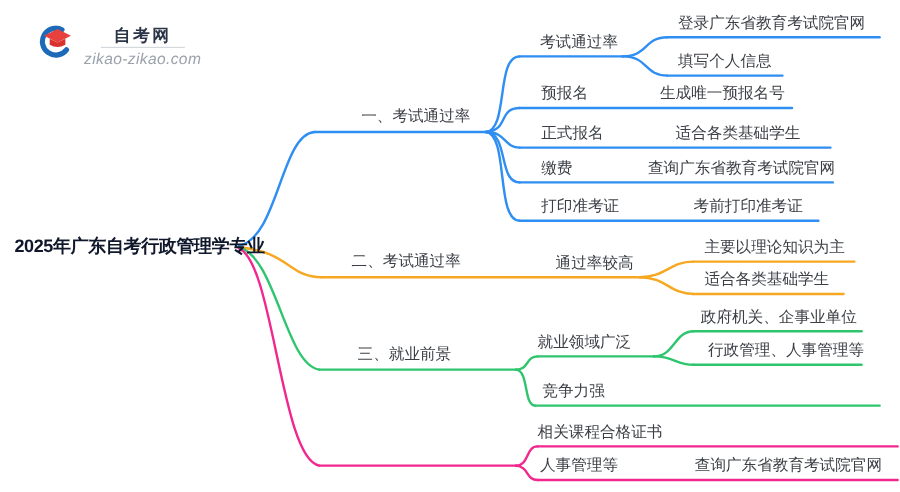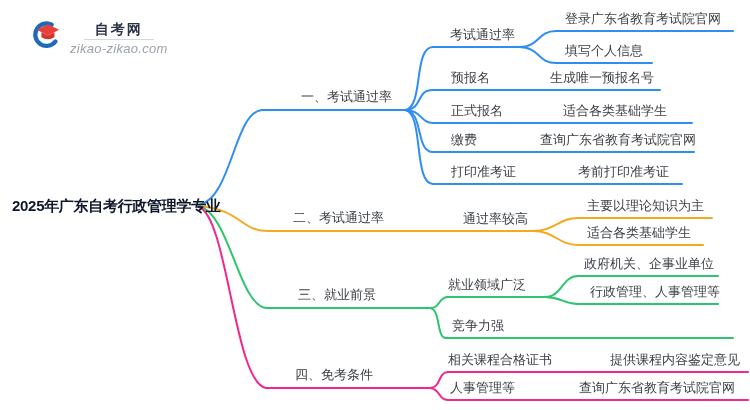--- a/index.html
+++ b/index.html
@@ -114,19 +114,17 @@
   <div class="node" style="left:463px;top:211px">通过率较高</div>
   <div class="node" style="left:587px;top:198px">主要以理论知识为主</div>
   <div class="node" style="left:587px;top:225px">适合各类基础学生</div>
 
   <div class="node topic" style="left:298px;top:287px">三、就业前景</div>
   <div class="node" style="left:448px;top:277px">就业领域广泛</div>
   <div class="node" style="left:590px;top:284px">行政管理、人事管理等</div>
   <div class="node" style="left:584px;top:256px">政府机关、企事业单位</div>
   <div class="node" style="left:452px;top:318px">竞争力强</div>
 
-  <div class="node topic" style="left:295px;top:367px">四、免考条件</div>
   <div class="node" style="left:448px;top:352px">相关课程合格证书</div>
-  <div class="node" style="left:610px;top:352px">提供课程内容鉴定意见</div>
   <div class="node" style="left:450px;top:380px">人事管理等</div>
   <div class="node" style="left:579px;top:380px">查询广东省教育考试院官网</div>
 
 </div>
 
 </body></html>

